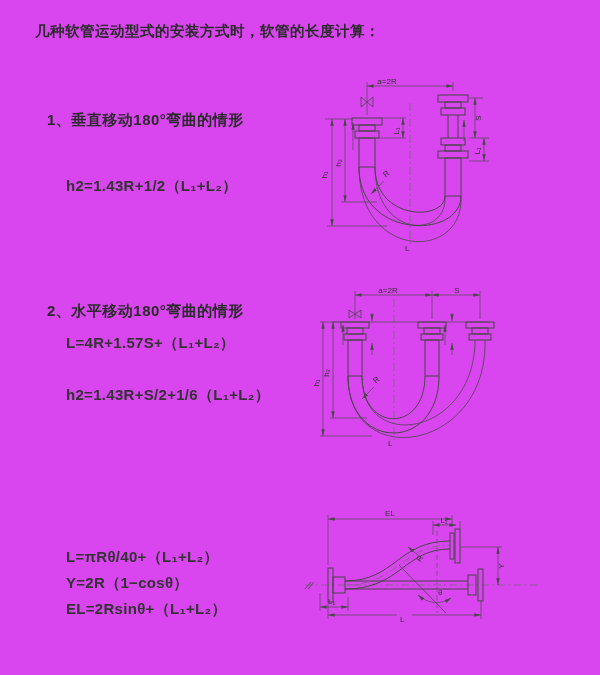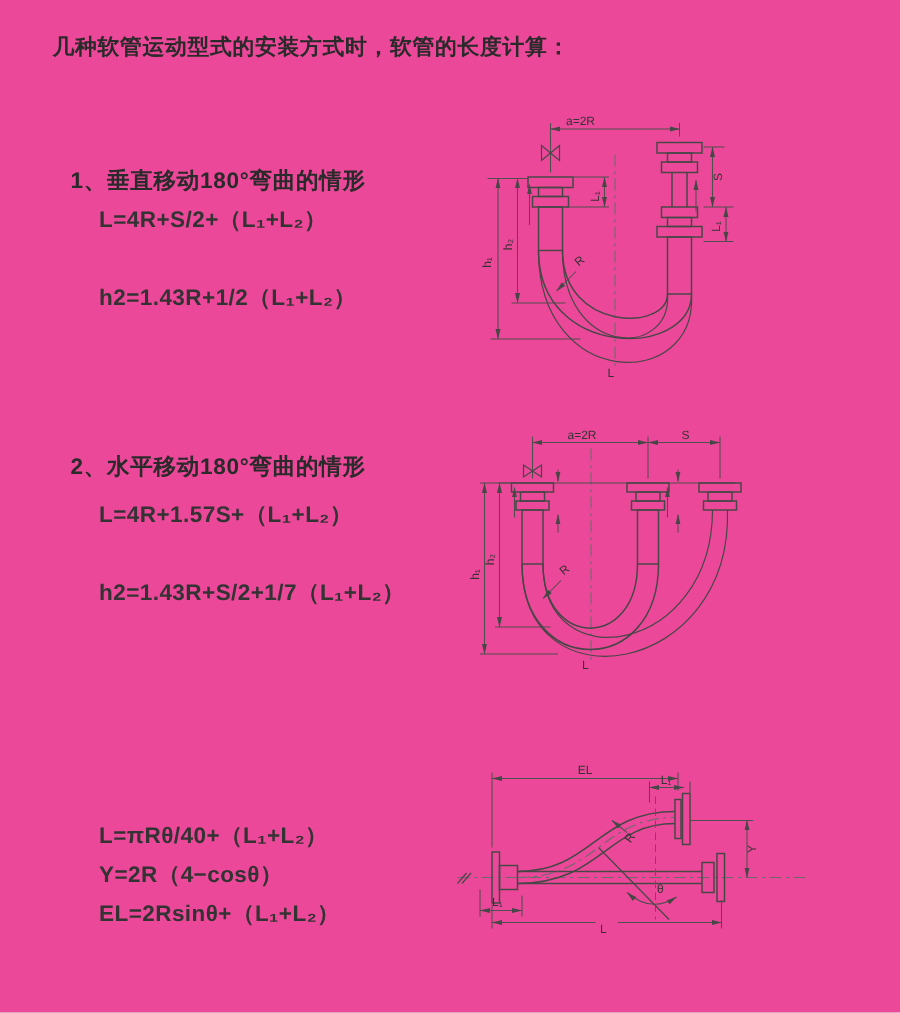--- a/index.html
+++ b/index.html
@@ -1,17 +1,17 @@
 <!DOCTYPE html>
 <html><head>
 <meta charset="utf-8">
 <style>
   html,body { margin:0; padding:0; background:#e8e8e8; }
   .page {
-    position:relative; width:600px; height:675px; background:#ec4899;
+    position:relative; width:600px; height:675px; background:#d946ef;
     font-family:"Liberation Sans","DejaVu Sans",sans-serif; color:#2d2d2d;
     overflow:hidden; margin:0 auto;
   }
   .title {
     position:absolute; left:35px; top:22px;
     font-size:14.5px; font-weight:700; letter-spacing:0.5px; color:#2a2a2a;
   }
   .heading {
     position:absolute; left:47px;
     font-size:15px; font-weight:700; letter-spacing:0.5px; color:#2a2a2a;
@@ -39,29 +39,28 @@
   .t12 { font-size:12px; }
 </style>
 </head>
 <body>
 
 <div class="page">
 
   <div class="title">几种软管运动型式的安装方式时，软管的长度计算：</div>
 
   <div class="heading" style="top:111px">1、垂直移动180°弯曲的情形</div>
-  <div class="formula" style="top:137px">L=4R+S/2+（L₁+L₂）</div>
-  <div class="formula" style="top:189px">h2=1.43R+1/2（L₁+L₂）</div>
+  <div class="formula" style="top:177px">h2=1.43R+1/2（L₁+L₂）</div>
 
   <div class="heading" style="top:302px">2、水平移动180°弯曲的情形</div>
   <div class="formula" style="top:334px">L=4R+1.57S+（L₁+L₂）</div>
-  <div class="formula" style="top:386px">h2=1.43R+S/2+1/7（L₁+L₂）</div>
+  <div class="formula" style="top:386px">h2=1.43R+S/2+1/6（L₁+L₂）</div>
 
   <div class="formula" style="top:548px">L=πRθ/40+（L₁+L₂）</div>
-  <div class="formula" style="top:574px">Y=2R（4−cosθ）</div>
+  <div class="formula" style="top:574px">Y=2R（1−cosθ）</div>
   <div class="formula" style="top:600px">EL=2Rsinθ+（L₁+L₂）</div>
 
   <svg class="diagram" style="left:315px;top:75px" width="275" height="185" viewBox="0 0 275 185">
     <defs>
       <marker id="ar1" viewBox="0 0 10 6" refX="9.5" refY="3" markerWidth="10" markerHeight="6" orient="auto-start-reverse">
         <path d="M0,0.6 L9.8,3 L0,5.4 Z" fill="#474747"></path>
       </marker>
       <pattern id="br1" width="4" height="4" patternUnits="userSpaceOnUse">
         <path d="M0,4 L4,0 M0,0 L4,4" class="hatch" stroke-width="0.6"></path>
       </pattern>

